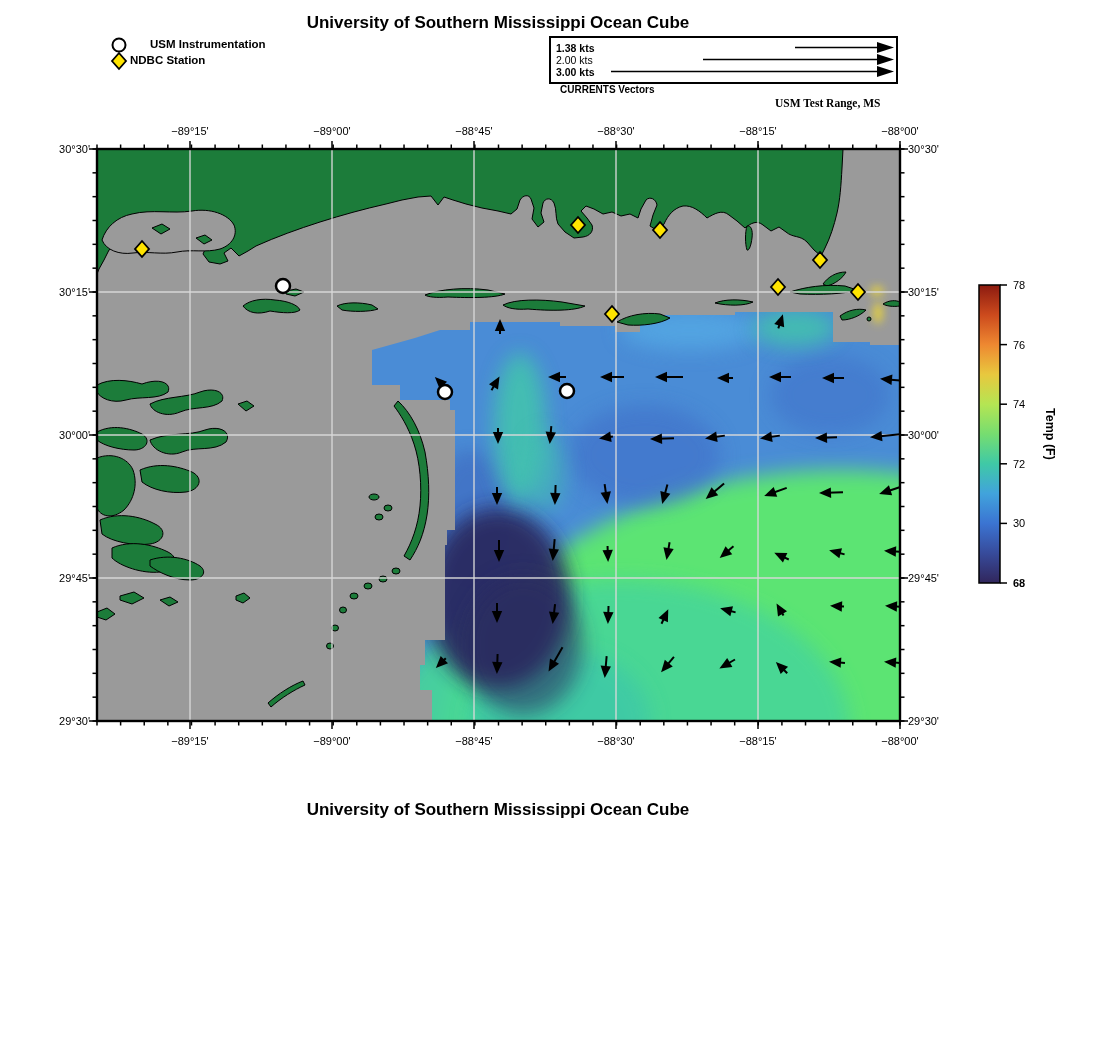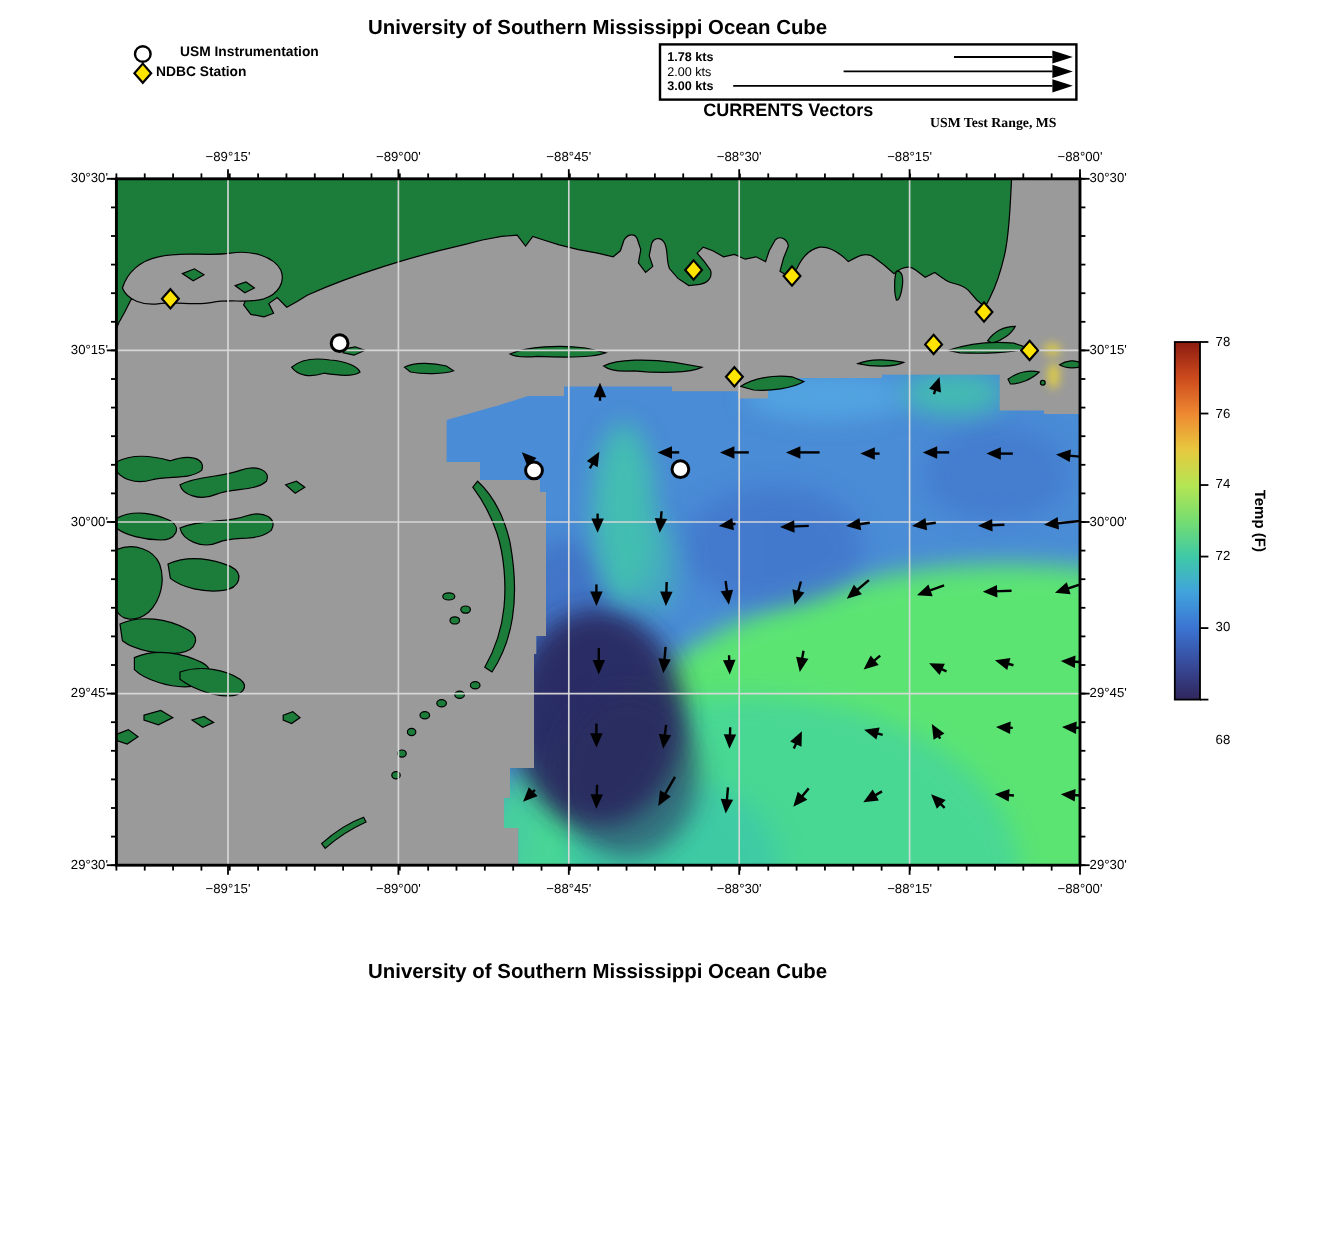--- a/index.html
+++ b/index.html
@@ -2,21 +2,21 @@
 <html><head>
 <meta charset="utf-8">
 <style>
   html,body{margin:0;padding:0;background:#ffffff;}
   #page{position:relative;width:1100px;height:1050px;background:#ffffff;overflow:hidden;
         font-family:"Liberation Sans",sans-serif;color:#000;}
   #map-svg{position:absolute;left:0;top:0;}
   .txt{position:absolute;white-space:nowrap;text-align:right;}
   .title{font-size:17px;font-weight:bold;transform:translateX(-50%);}
   .legend-lbl{font-size:11.5px;font-weight:bold;}
-  .sb-cap{font-size:15px;font-weight:bold;margin-left:26px;}
+  .sb-cap{font-size:10px;font-weight:bold;}
   .subtitle{font-family:"Liberation Serif",serif;font-size:16px;font-weight:bold;transform:translateX(-50%);}
   .supnote{font-family:"Liberation Serif",serif;font-size:11.5px;font-weight:bold;}
   .lbl{position:absolute;font-size:11px;white-space:nowrap;transform:translate(-50%,-50%);}
   .lbl-l{transform:translate(-100%,-50%);}
   .lbl-r{transform:translate(0,-50%);}
   .grid{stroke:#d9d9d9;stroke-width:1.4;opacity:.95;fill:none;}
   .tick{stroke:#000;stroke-width:1.5;}
   .coast{fill:#1c7c3a;stroke:#000;stroke-width:1;}
   .nodata{fill:#9a9a9a;}
   .arrow-line{stroke:#000;stroke-width:2;}
@@ -567,23 +567,23 @@
       <div class="lbl lbl-l" style="left: 90px; top: 149px;">30°30'</div>
       <div class="lbl lbl-r" style="left: 908px; top: 149px;">30°30'</div>
       <div class="lbl lbl-l" style="left: 90px; top: 292px;">30°15'</div>
       <div class="lbl lbl-r" style="left: 908px; top: 292px;">30°15'</div>
       <div class="lbl lbl-l" style="left: 90px; top: 435px;">30°00'</div>
       <div class="lbl lbl-r" style="left: 908px; top: 435px;">30°00'</div>
       <div class="lbl lbl-l" style="left: 90px; top: 578px;">29°45'</div>
       <div class="lbl lbl-r" style="left: 908px; top: 578px;">29°45'</div>
       <div class="lbl lbl-l" style="left: 90px; top: 721px;">29°30'</div>
       <div class="lbl lbl-r" style="left: 908px; top: 721px;">29°30'</div>
-      <div class="lbl lbl-r" style="left: 1013px; top: 617px;">68</div>
+      <div class="lbl lbl-r" style="left: 1013px; top: 583px; font-weight: bold;">68</div>
       <div class="lbl lbl-r" style="left: 1013px; top: 523.4px;">30</div>
       <div class="lbl lbl-r" style="left: 1013px; top: 463.8px;">72</div>
       <div class="lbl lbl-r" style="left: 1013px; top: 404.2px;">74</div>
       <div class="lbl lbl-r" style="left: 1013px; top: 344.6px;">76</div>
       <div class="lbl lbl-r" style="left: 1013px; top: 285px;">78</div>
-      <div class="lbl lbl-r" style="left: 556px; top: 47.5px; font-weight: bold; font-size: 10.5px;">1.78 kts</div>
+      <div class="lbl lbl-r" style="left: 556px; top: 47.5px; font-weight: bold; font-size: 10.5px;">1.38 kts</div>
       <div class="lbl lbl-r" style="left: 556px; top: 59.5px; font-weight: normal; font-size: 10.5px;">2.00 kts</div>
       <div class="lbl lbl-r" style="left: 556px; top: 71.5px; font-weight: bold; font-size: 10.5px;">3.00 kts</div>
     </div>
 </div>
 
 </body></html>

